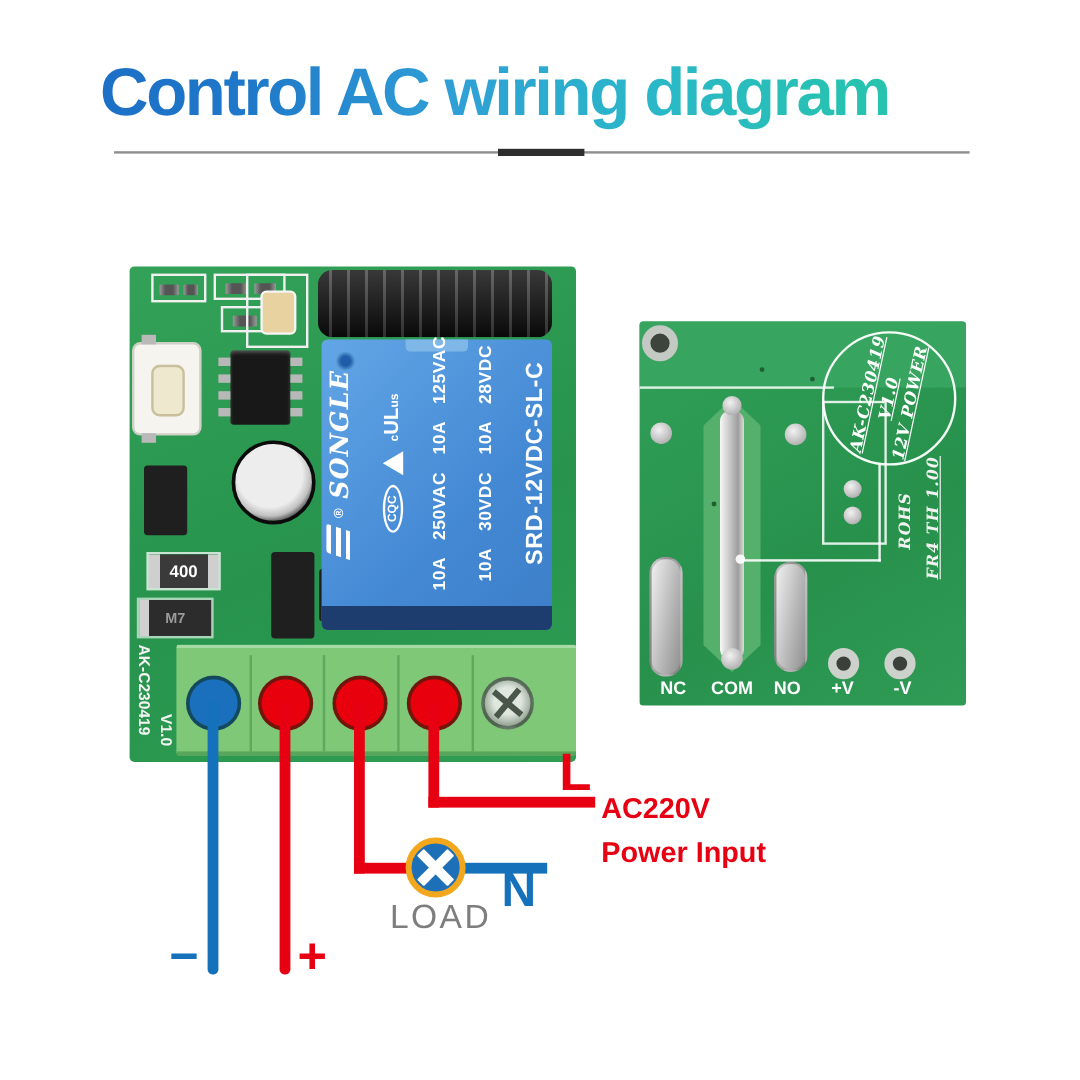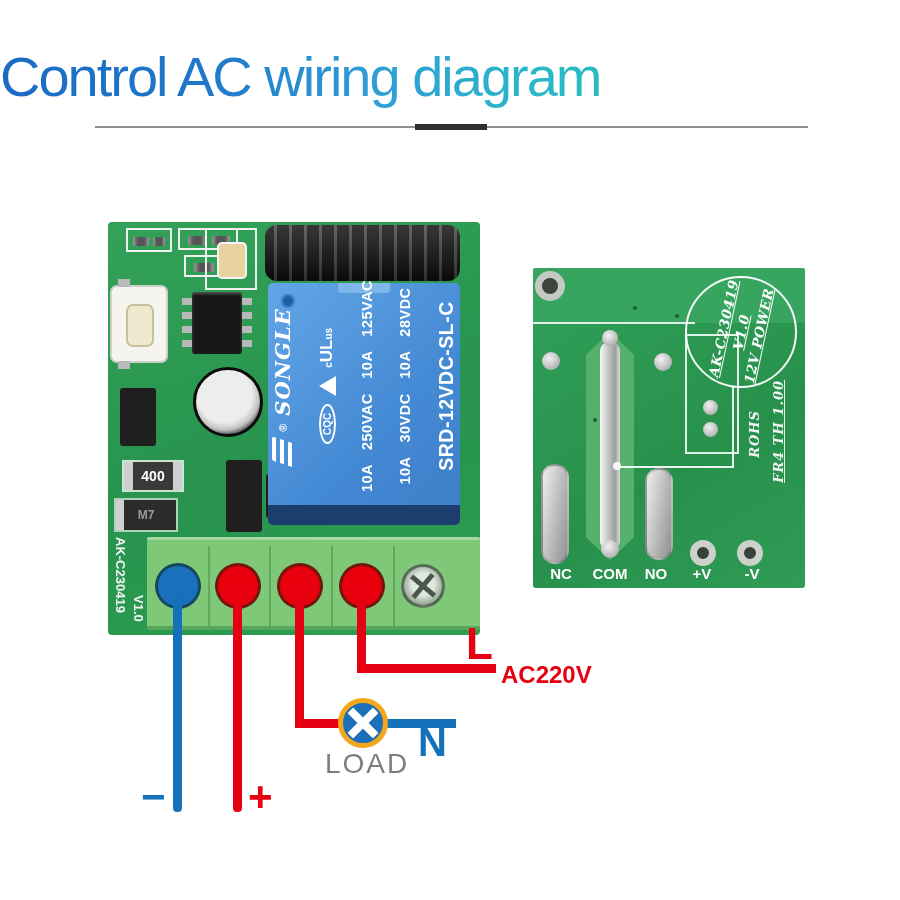--- a/index.html
+++ b/index.html
@@ -2,22 +2,22 @@
 <html><head>
 <meta charset="utf-8">
 <style>
   * { margin:0; padding:0; box-sizing:border-box; }
   html,body { background:#ffffff; }
   body { font-family:"Liberation Sans", sans-serif; }
   .stage { position:relative; width:900px; height:900px; background:#ffffff; overflow:hidden; }
   .abs { position:absolute; }
 
   
-  .title { left:0; top:44px; width:824px; text-align:left;
-    font-size:56px; font-weight:normal; letter-spacing:-2px;
+  .title { left:0; top:44px; width:824px; text-align:center;
+    font-size:56px; font-weight:bold; letter-spacing:-2px;
     background:linear-gradient(90deg,#1a6bc4 0%,#1f78c9 25%,#2f9ed6 45%,#2ab7c9 65%,#27c3ae 88%);
     -webkit-background-clip:text; background-clip:text; color:transparent; }
   .rule-thin { left:95px; top:126px; width:713px; height:2px; background:#8f8f8f; }
   .rule-thick { left:415px; top:124px; width:72px; height:6px; background:#2e2e2e; }
 
   
   .board-l { left:108px; top:222px; width:372px; height:413px; border-radius:4px;
     background:linear-gradient(160deg,#33a258,#27934d 55%,#2f9e53); }
   .silkbox { border:2px solid #f0f0f0; background:transparent; }
   .smd { background:linear-gradient(90deg,#9a9a9a,#555 30%,#555 70%,#9a9a9a); border-radius:1px; }
@@ -277,19 +277,20 @@
   <div class="wire w-red" style="left:357px;top:664px;width:139px;height:9px;"></div>
   <div class="wire w-blue" style="left:387px;top:719px;width:69px;height:9px;"></div>
 
   <div class="abs lamp">
     <div class="xbar" style="transform:translate(-50%,-50%) rotate(45deg);"></div>
     <div class="xbar" style="transform:translate(-50%,-50%) rotate(-45deg);"></div>
   </div>
 
   <span class="abs lbl-red" style="left:466px;top:622px;font-size:44px;line-height:1;">L</span>
   <span class="abs lbl-red" style="left:501px;top:661px;font-size:24px;">AC220V</span>
+  <span class="abs lbl-red" style="left:501px;top:697px;font-size:24px;">Power Input</span>
   <span class="abs lbl-blue" style="left:418px;top:722px;font-size:40px;line-height:1;">N</span>
   <span class="abs lbl-load" style="left:325px;top:748px;">LOAD</span>
 
   <span class="abs lbl-blue" style="left:141px;top:776px;font-size:42px;line-height:1;">−</span>
   <span class="abs lbl-red" style="left:248px;top:776px;font-size:42px;line-height:1;">+</span>
 
 </div>
 
 </body></html>

